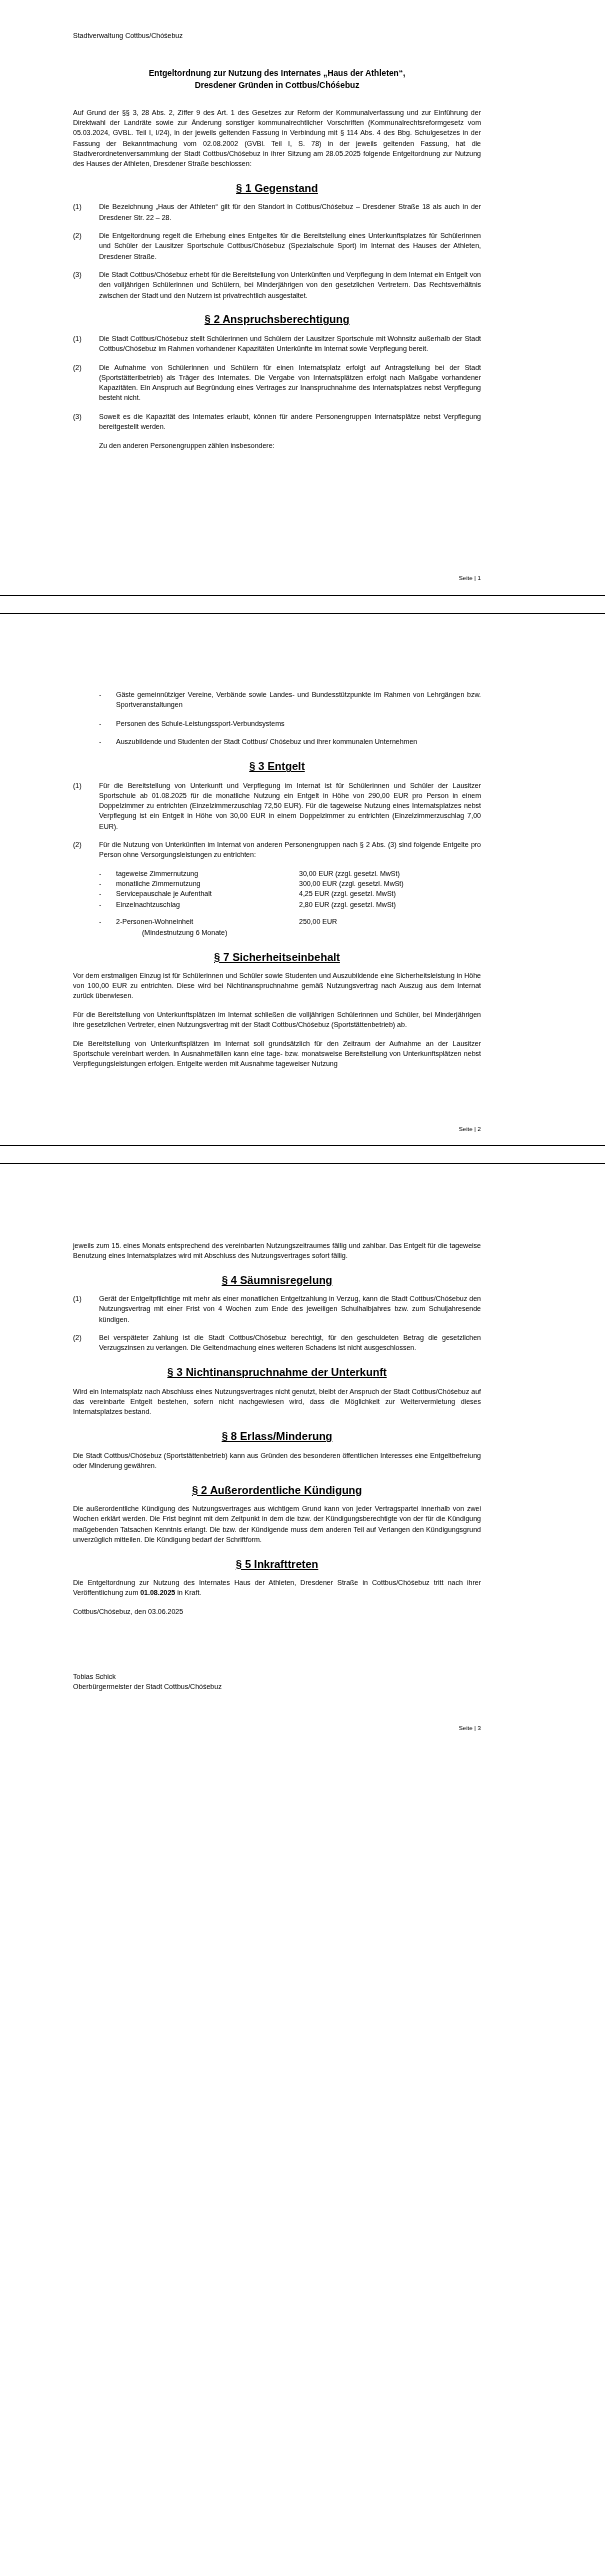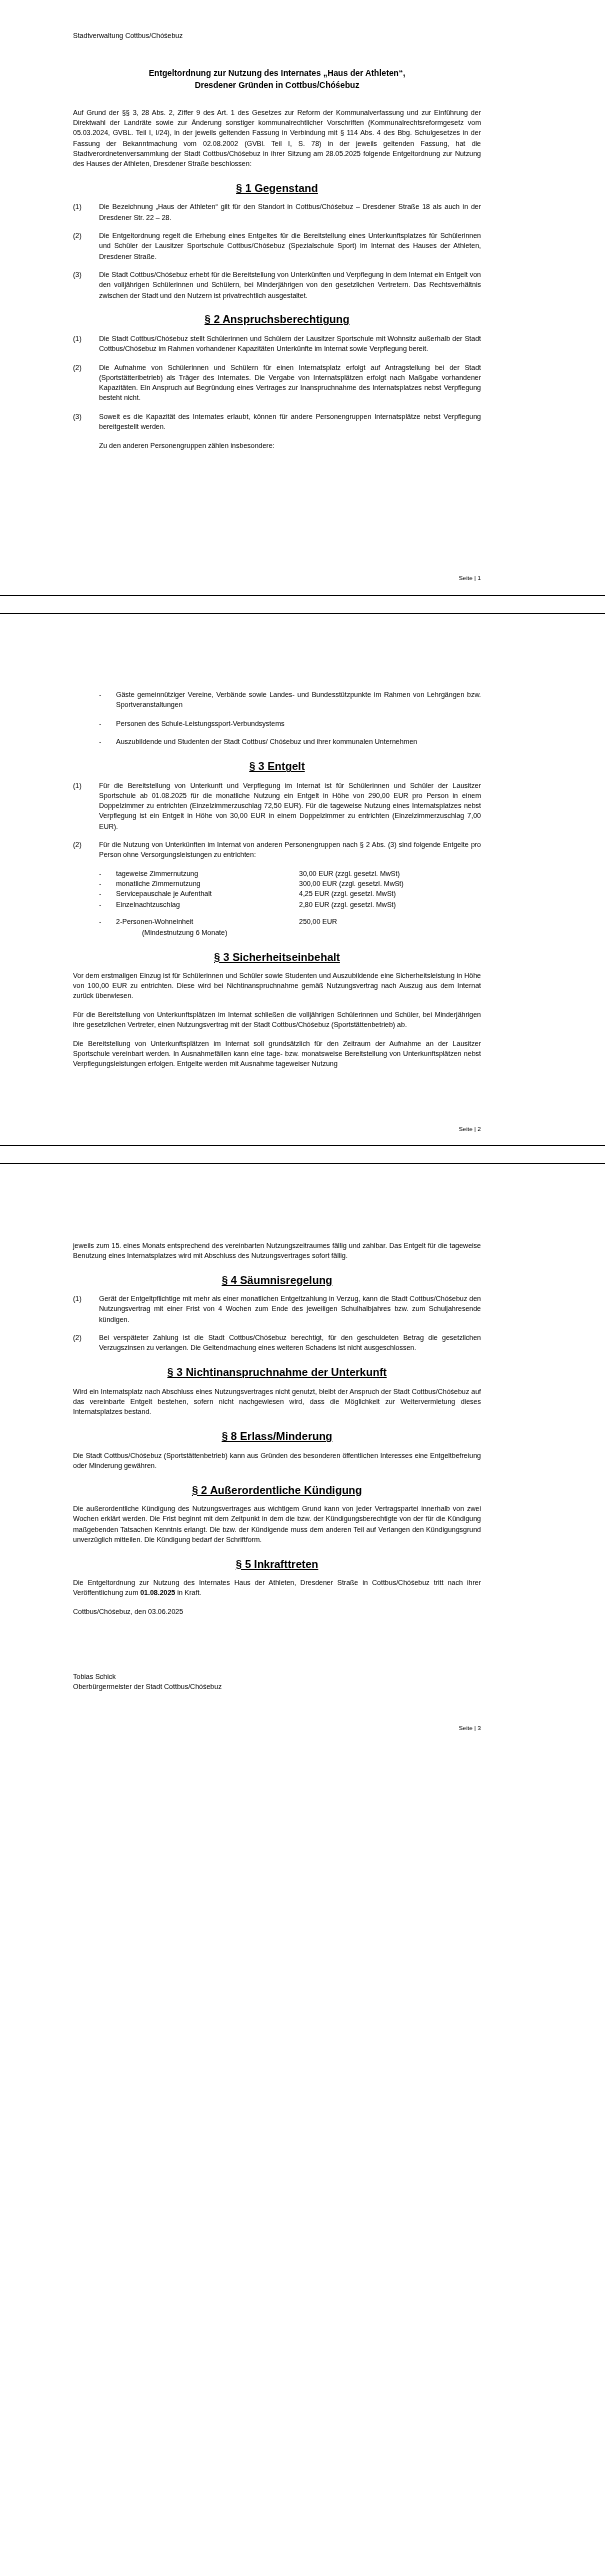--- a/index.html
+++ b/index.html
@@ -225,21 +225,21 @@
     </div>
     <div style="height:7.6px"></div>
     <div class="price-row">
       <div class="bullet">-</div>
       <div class="label">2-Personen-Wohneinheit</div>
       <div class="value">250,00 EUR</div>
     </div>
     <div class="price-sub">(Mindestnutzung 6 Monate)</div>
   </div>
 
-  <div class="sec-head">§ 3 Sicherheitseinbehalt</div>
+  <div class="sec-head">§ 7 Sicherheitseinbehalt</div>
   <p class="body">Vor dem erstmaligen Einzug ist für Schülerinnen und Schüler sowie Studenten und Auszubildende eine Sicherheitsleistung in Höhe von 100,00 EUR zu entrichten. Diese wird bei Nichtinanspruchnahme gemäß Nutzungsvertrag nach Auszug aus dem Internat zurück überwiesen.</p>
 
   <p class="body">Für die Bereitstellung von Unterkunftsplätzen im Internat schließen die volljährigen Schülerinnen und Schüler, bei Minderjährigen ihre gesetzlichen Vertreter, einen Nutzungsvertrag mit der Stadt Cottbus/Chóśebuz (Sportstättenbetrieb) ab.</p>
   <p class="body">Die Bereitstellung von Unterkunftsplätzen im Internat soll grundsätzlich für den Zeitraum der Aufnahme an der Lausitzer Sportschule vereinbart werden. In Ausnahmefällen kann eine tage- bzw. monatsweise Bereitstellung von Unterkunftsplätzen nebst Verpflegungsleistungen erfolgen. Entgelte werden mit Ausnahme tageweiser Nutzung</p>
 
   <div class="spacer-md"></div>
   <div class="page-footer">Seite | 2</div>
 </div>
 
 <div class="page-sep"></div>

